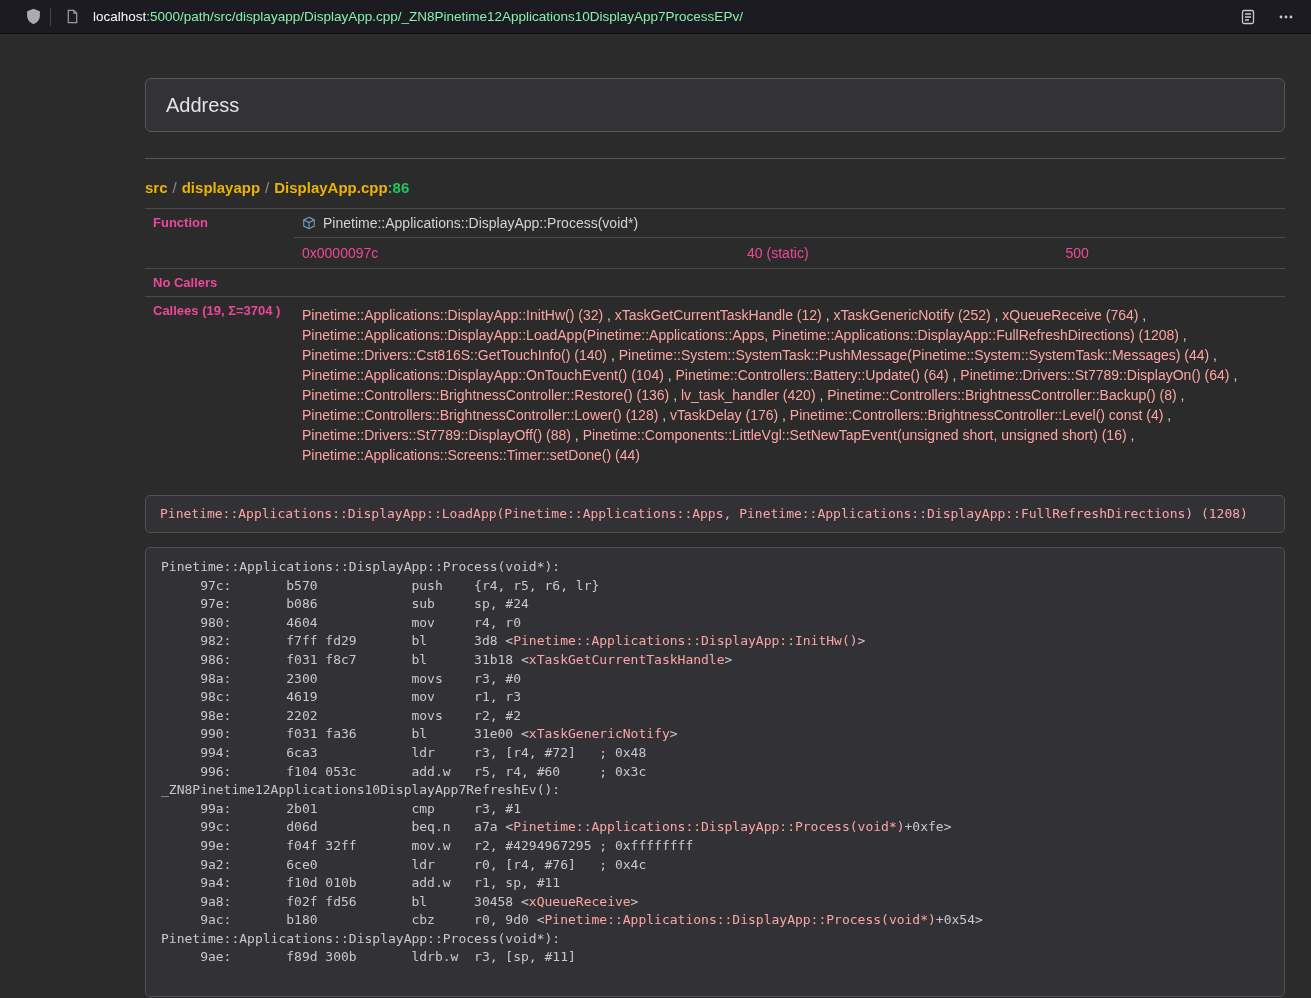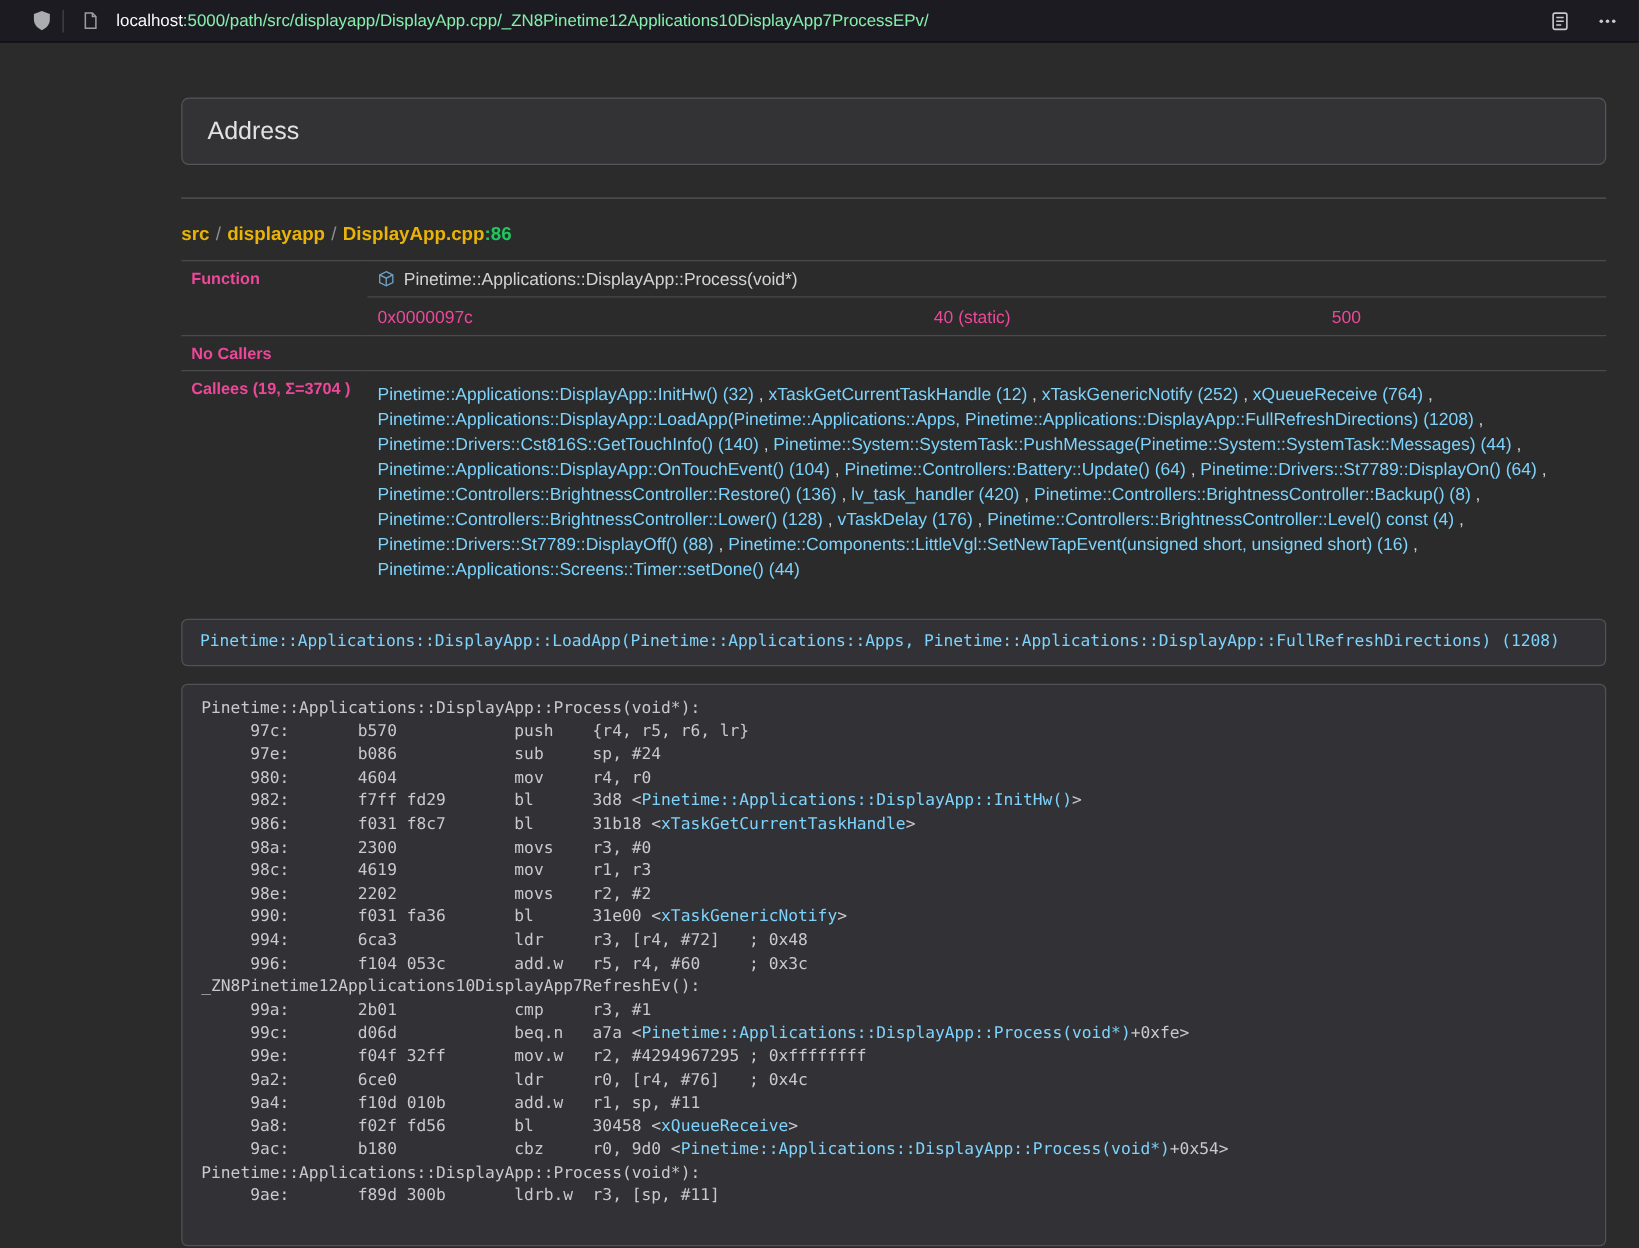--- a/index.html
+++ b/index.html
@@ -43,21 +43,21 @@
   .func-line { display: flex; align-items: center; gap: 7px; padding: 6px 8px; }
   .inner-table { width: 100%; }
   .inner-table tr { border-top: 1px solid #4a4a4e; }
   .inner-table th { text-align: left; font-weight: 700; padding: 7px 8px; color: #dcdcde; }
   .inner-table td { padding: 7px 8px; color: #ec4899; }
   .col-address { width: 26%; } .col-remarks { width: 22%; } .col-stack { width: 22%; }
   .col-code { width: 14%; } .col-static { width: 16%; }
 
   .callees { padding: 8px 8px; line-height: 20px; }
   .callees a { white-space: nowrap; }
-  a.lnk { color: #7dd3fc; text-decoration: none; cursor: pointer; }
+  a.lnk { color: #fca5a5; text-decoration: none; cursor: pointer; }
 
   .panel { margin-top: 22px; background: #323236; border: 1px solid #515156; border-radius: 5px;
     padding: 9px 14px; font-family: "DejaVu Sans Mono", monospace; font-size: 13px; line-height: 18px; }
 
   pre.code { margin-top: 14px; background: #323236; border: 1px solid #515156; border-radius: 5px;
     padding: 10px 15px; font-family: "DejaVu Sans Mono", monospace; font-size: 13px;
     line-height: 18.6px; color: #c9c9cc; white-space: pre; overflow: hidden; }
 </style>
 </head>
 <body>

